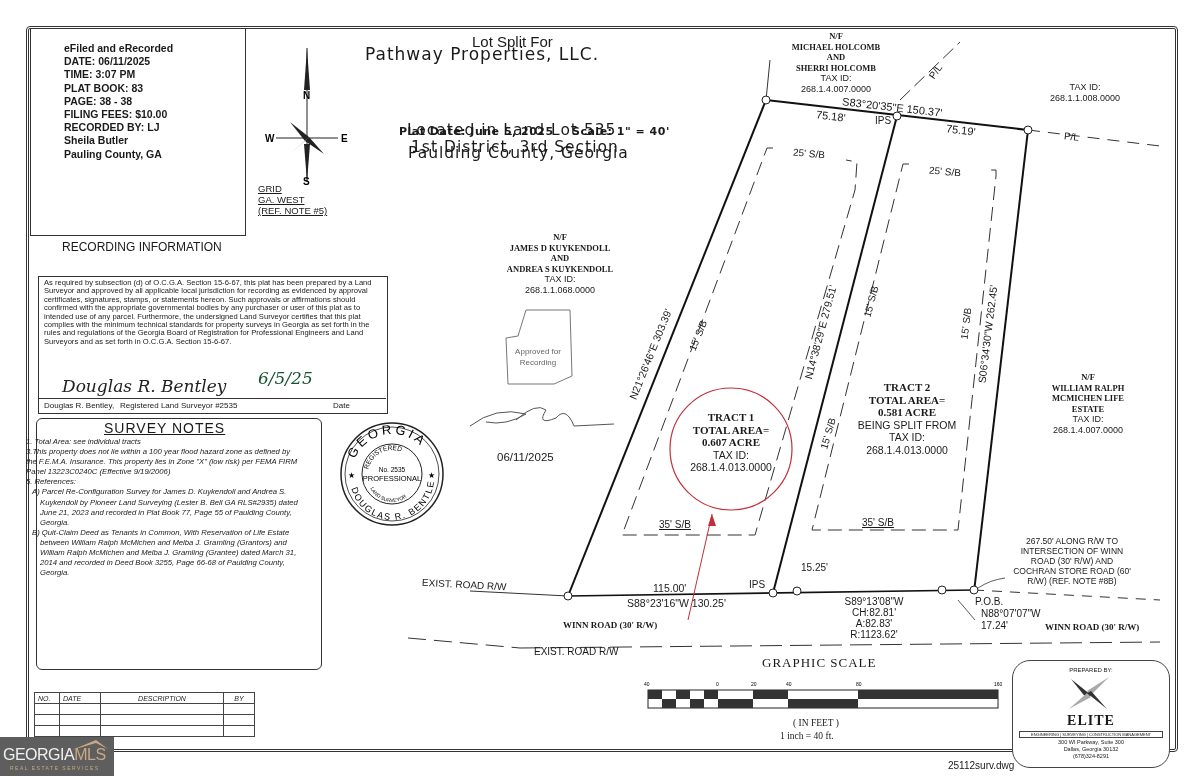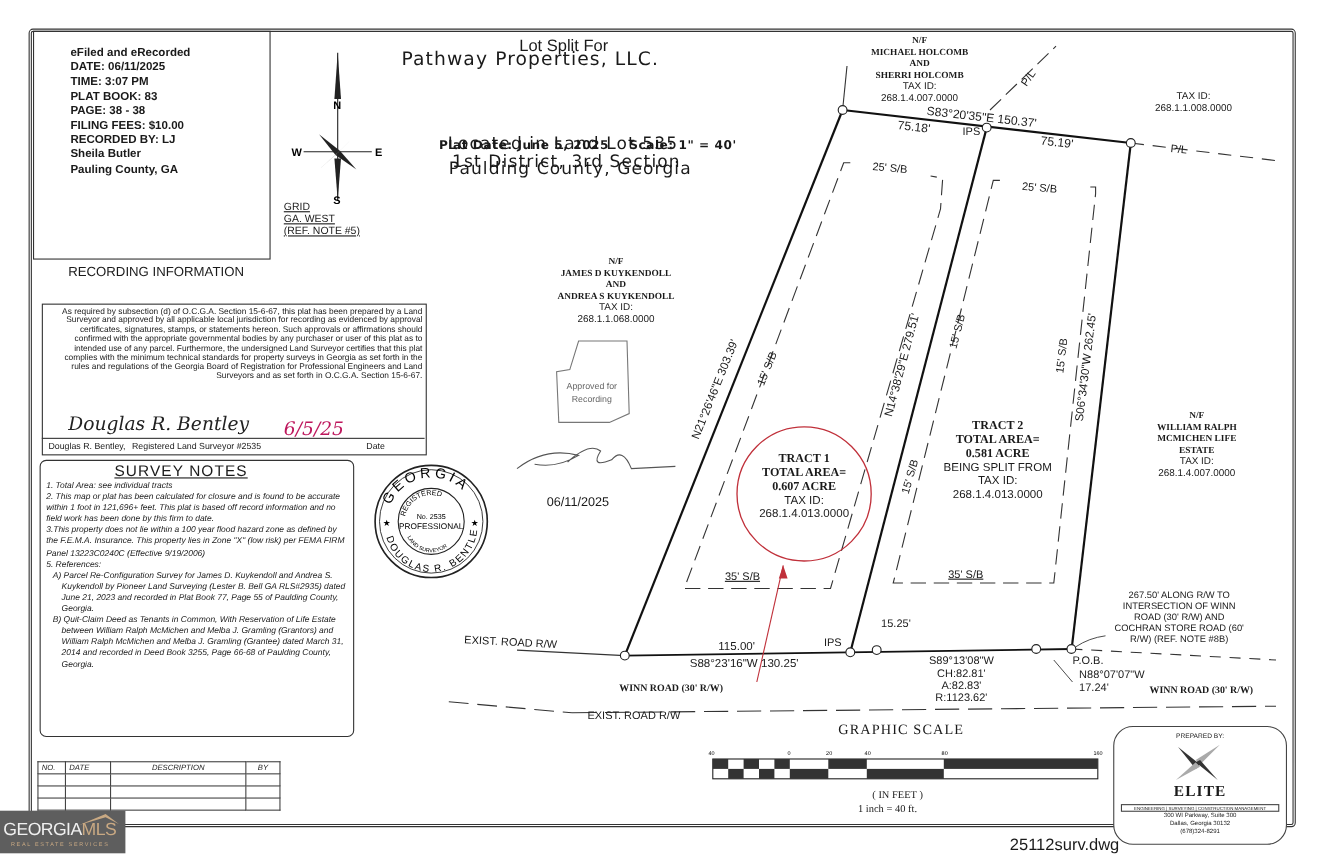--- a/index.html
+++ b/index.html
@@ -3,49 +3,49 @@
 <meta charset="utf-8">
 <style>
   html, body { margin:0; padding:0; }
   body { width:1200px; height:776px; background:#ffffff; position:relative; overflow:hidden; font-family:"Liberation Sans", sans-serif; color:#1a1a1a; }
   .abs { position:absolute; }
   .frame { position:absolute; left:26px; top:26px; width:1146px; height:720px; border:3px double #333; border-radius:4px; }
   .rec-box { position:absolute; left:30px; top:28px; width:214px; height:206px; border:1px solid #333; }
   .rec-text { position:absolute; left:64px; top:42px; font-size:10.5px; font-weight:bold; line-height:13.2px; }
   .rec-label { position:absolute; left:62px; top:240px; font-size:12px; }
   .cert-box { position:absolute; left:38px; top:276px; width:348px; height:136px; border:1px solid #333; }
-  .cert-text { position:absolute; left:44px; top:279px; width:340px; font-size:7.6px; line-height:8.4px;text-align:right; }
+  .cert-text { position:absolute; left:44px; top:279px; width:340px; font-size:7.6px; line-height:8.4px; }
   .sig-line { position:absolute; left:38px; top:398px; width:348px; border-top:1px solid #333; }
   .sig-name { position:absolute; left:44px; top:401px; font-size:8px; }
   .sig-reg { position:absolute; left:120px; top:401px; font-size:8px; }
   .sig-date { position:absolute; left:333px; top:401px; font-size:8px; }
   .sig-script { position:absolute; left:62px; top:376px; font-family:"DejaVu Serif", serif; font-style:italic; font-size:17px; color:#222; }
-  .sig-script-date { position:absolute; left:258px; top:380px; font-family:"DejaVu Serif", serif; font-style:italic; font-size:17px; color:#be185d; }
+  .sig-script-date { position:absolute; left:258px; top:368px; font-family:"DejaVu Serif", serif; font-style:italic; font-size:17px; color:#14532d; }
   .notes-box { position:absolute; left:36px; top:418px; width:284px; height:250px; border:1px solid #333; border-radius:6px; }
   .notes-title { position:absolute; left:104px; top:420px; font-size:14px; text-decoration:underline; letter-spacing:1px; }
-  .notes-body { position:absolute; left:42px; top:437px; width:276px; font-size:7.7px; font-style:italic; line-height:10.1px; }
+  .notes-body { position:absolute; left:26px; top:437px; width:276px; font-size:7.7px; font-style:italic; line-height:10.1px; }
   .notes-body .ind { padding-left:8px; text-indent:-8px; margin-left:6px; }
   .rev-table { position:absolute; left:34px; top:692px; border-collapse:collapse; font-size:7px; font-style:italic; }
   .rev-table td { border:1px solid #444; height:10px; padding:0 3px; }
   .title-small { position:absolute; left:472px; top:33px; font-size:15px; }
   .title-main { position:absolute; left:365px; top:44px; font-size:17px; letter-spacing:1px; font-family:"DejaVu Sans", sans-serif; }
   .title-sub { position:absolute; font-family:"DejaVu Sans", sans-serif; font-size:15.5px; letter-spacing:1px;margin-top:47px; }
   .plat-date { position:absolute; left:399px; top:125px; font-size:11px; font-weight:bold; letter-spacing:0.5px; font-family:"DejaVu Sans", sans-serif; }
   .scale { position:absolute; left:572px; top:125px; font-size:11px; font-weight:bold; letter-spacing:0.5px; font-family:"DejaVu Sans", sans-serif; }
   .grid-label { position:absolute; left:258px; top:183px; font-size:9.5px; text-align:left; line-height:11px; text-decoration:underline; }
   .owner { position:absolute; text-align:center; font-family:"Liberation Serif", serif; font-weight:bold; font-size:8.5px; line-height:10.5px; }
   .owner .tax { font-family:"Liberation Sans", sans-serif; font-weight:normal; font-size:9px; }
   .tract { position:absolute; text-align:center; font-family:"Liberation Serif", serif; font-weight:bold; font-size:11px; line-height:12.5px; }
   .tract .tax { font-family:"Liberation Sans", sans-serif; font-weight:normal; font-size:10.5px; }
   .dim { position:absolute; font-size:10px; white-space:nowrap; }
   .road { position:absolute; font-family:"Liberation Serif", serif; font-weight:bold; font-size:9px; }
   .gs-title { position:absolute; left:762px; top:655px; font-family:"Liberation Serif", serif; font-size:13px; letter-spacing:1px; }
   .gs-feet { position:absolute; left:793px; top:718px; font-family:"Liberation Serif", serif; font-size:9.5px; }
   .gs-inch { position:absolute; left:780px; top:731px; font-family:"Liberation Serif", serif; font-size:9.5px; }
-  .dwg { position:absolute; left:918px; top:733px; font-size:15px;margin-top:27px; }
+  .dwg { position:absolute; left:948px; top:733px; font-size:10px;margin-top:27px; }
   .elite { position:absolute; left:1012px; top:660px; width:156px; height:106px; border:1px solid #444; border-radius:18px; background:#fff; }
   .elite .prep { position:absolute; top:6px; left:0; width:100%; text-align:center; font-size:6px; }
   .elite .name { position:absolute; top:52px; left:0; width:100%; text-align:center; font-family:"Liberation Serif", serif; font-weight:bold; font-size:14px; letter-spacing:1px; }
   .elite .tag { position:absolute; top:70px; left:6px; width:142px; border:1px solid #444; font-size:4px; text-align:center; }
   .elite .addr { position:absolute; top:78px; left:0; width:100%; text-align:center; font-size:5.5px; line-height:7px; }
   .mls { position:absolute; left:0; top:737px; width:114px; height:39px; background:#5e5e5e; }
   .mls .logo { position:absolute; left:3px; top:9px; color:#f0f0f0; font-size:16px; letter-spacing:-0.5px; }
   .mls .logo span { color:#c9a983; }
   .mls .sub { position:absolute; left:10px; top:28px; color:#c9a983; font-size:5px; letter-spacing:1.5px; }
 </style>
@@ -122,21 +122,20 @@
   <text x="54" y="52" text-anchor="middle" font-size="6.5" font-family="Liberation Sans, sans-serif">No. 2535</text>
   <text x="54" y="61" text-anchor="middle" font-size="7.5" font-family="Liberation Sans, sans-serif">PROFESSIONAL</text>
   <text x="10" y="58" font-size="8">★</text>
   <text x="90" y="58" font-size="8">★</text>
 </svg>
 
 <div class="notes-box"></div>
 <div class="notes-title">SURVEY NOTES</div>
 <div class="notes-body">
   <div>1. Total Area: see individual tracts</div>
-  <div>2. This map or plat has been calculated for closure and is found to be accurate within 1 foot in 121,696+ feet. This plat is based off record information and no field work has been done by this firm to date.</div>
   <div>3.This property does not lie within a 100 year flood hazard zone as defined by the F.E.M.A. Insurance. This property lies in Zone "X" (low risk) per FEMA FIRM Panel 13223C0240C (Effective 9/19/2006)</div>
   <div>5. References:</div>
   <div class="ind">A)  Parcel Re-Configuration Survey for James D. Kuykendoll and Andrea S. Kuykendoll by Pioneer Land Surveying (Lester B. Bell GA RLS#2935) dated June 21, 2023 and recorded in Plat Book 77, Page 55 of Paulding County, Georgia.</div>
   <div class="ind">B)  Quit-Claim Deed as Tenants in Common, With Reservation of Life Estate between William Ralph McMichen and Melba J. Gramling (Grantors) and William Ralph McMichen and Melba J. Gramling (Grantee) dated March 31, 2014 and recorded in Deed Book 3255, Page 66-68 of Paulding County, Georgia.</div>
 </div>
 
 <table class="rev-table">
   <tbody>
       <tr>
     <td style="width:18px">NO.</td>

